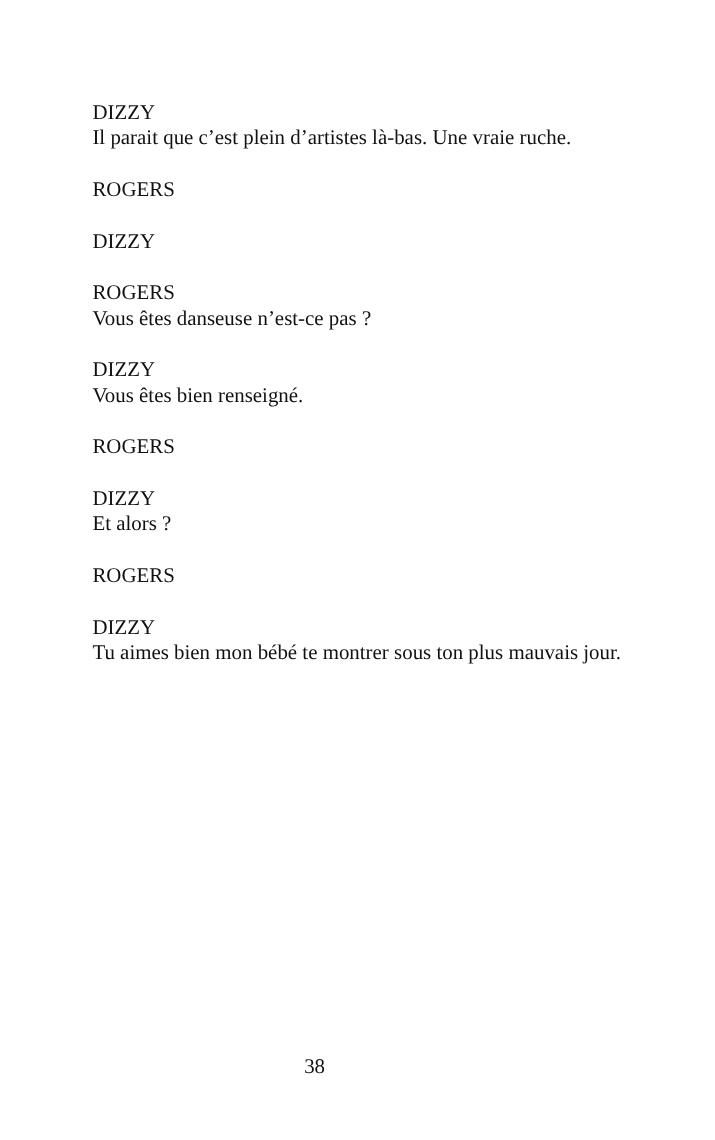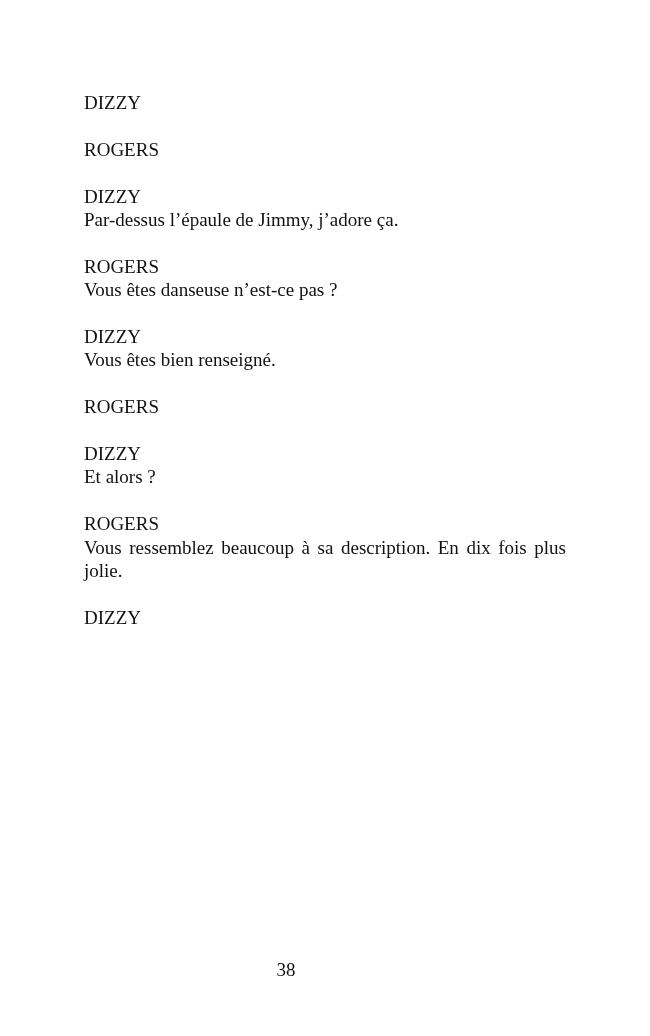--- a/index.html
+++ b/index.html
@@ -43,45 +43,45 @@
     font-size: 19px;
     line-height: 23px;
   }
 </style>
 </head>
 <body>
 
 <div class="page-content">
   <div class="entry">
     <span class="speaker">DIZZY</span>
+    <span class="line">Il parait que c’est plein d’artistes là-bas. Une vraie ruche.</span>
   </div>
   <div class="entry">
     <span class="speaker">ROGERS</span>
   </div>
   <div class="entry">
     <span class="speaker">DIZZY</span>
-    <span class="line">Par-dessus l’épaule de Jimmy, j’adore ça.</span>
   </div>
   <div class="entry">
     <span class="speaker">ROGERS</span>
     <span class="line">Vous êtes danseuse n’est-ce pas ?</span>
   </div>
   <div class="entry">
     <span class="speaker">DIZZY</span>
     <span class="line">Vous êtes bien renseigné.</span>
   </div>
   <div class="entry">
     <span class="speaker">ROGERS</span>
   </div>
   <div class="entry">
     <span class="speaker">DIZZY</span>
     <span class="line">Et alors ?</span>
   </div>
   <div class="entry">
     <span class="speaker">ROGERS</span>
-    <span class="line">Vous ressemblez beaucoup à sa description. En dix fois plus jolie.</span>
   </div>
   <div class="entry">
     <span class="speaker">DIZZY</span>
+    <span class="line">Tu aimes bien mon bébé te montrer sous ton plus mauvais jour.</span>
   </div>
 </div>
 
 <div class="page-number">38</div>
 
 </body></html>

